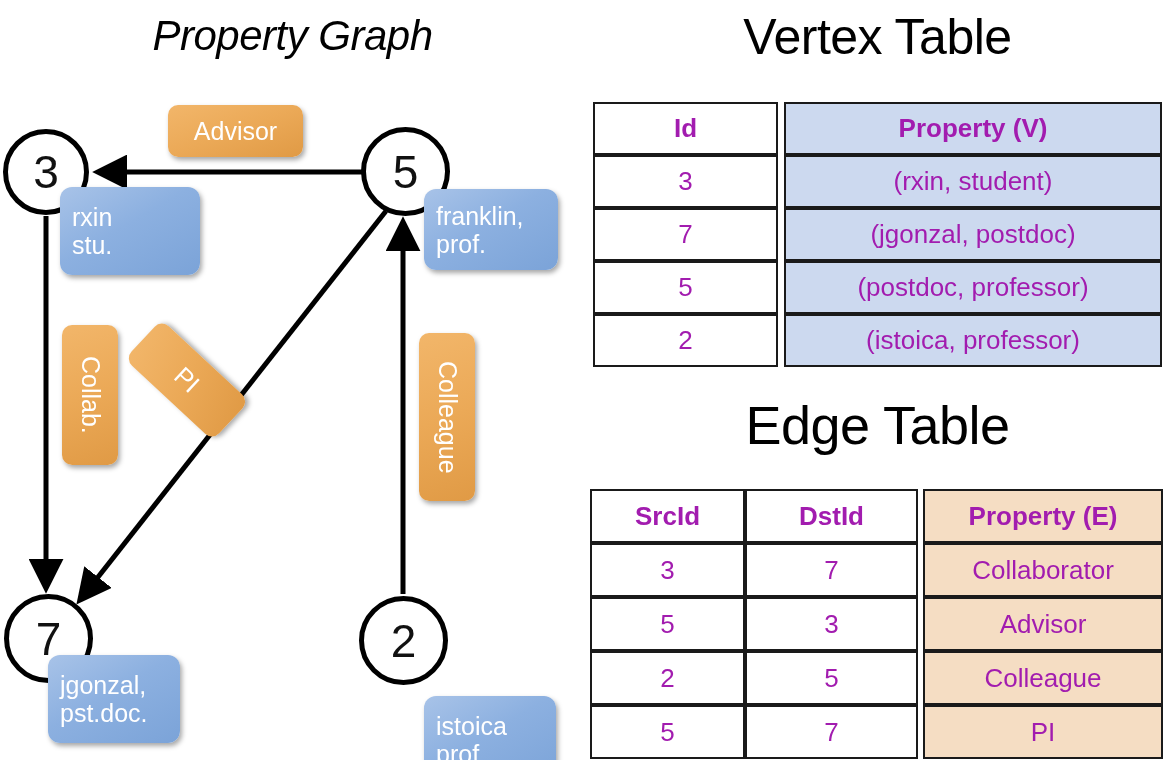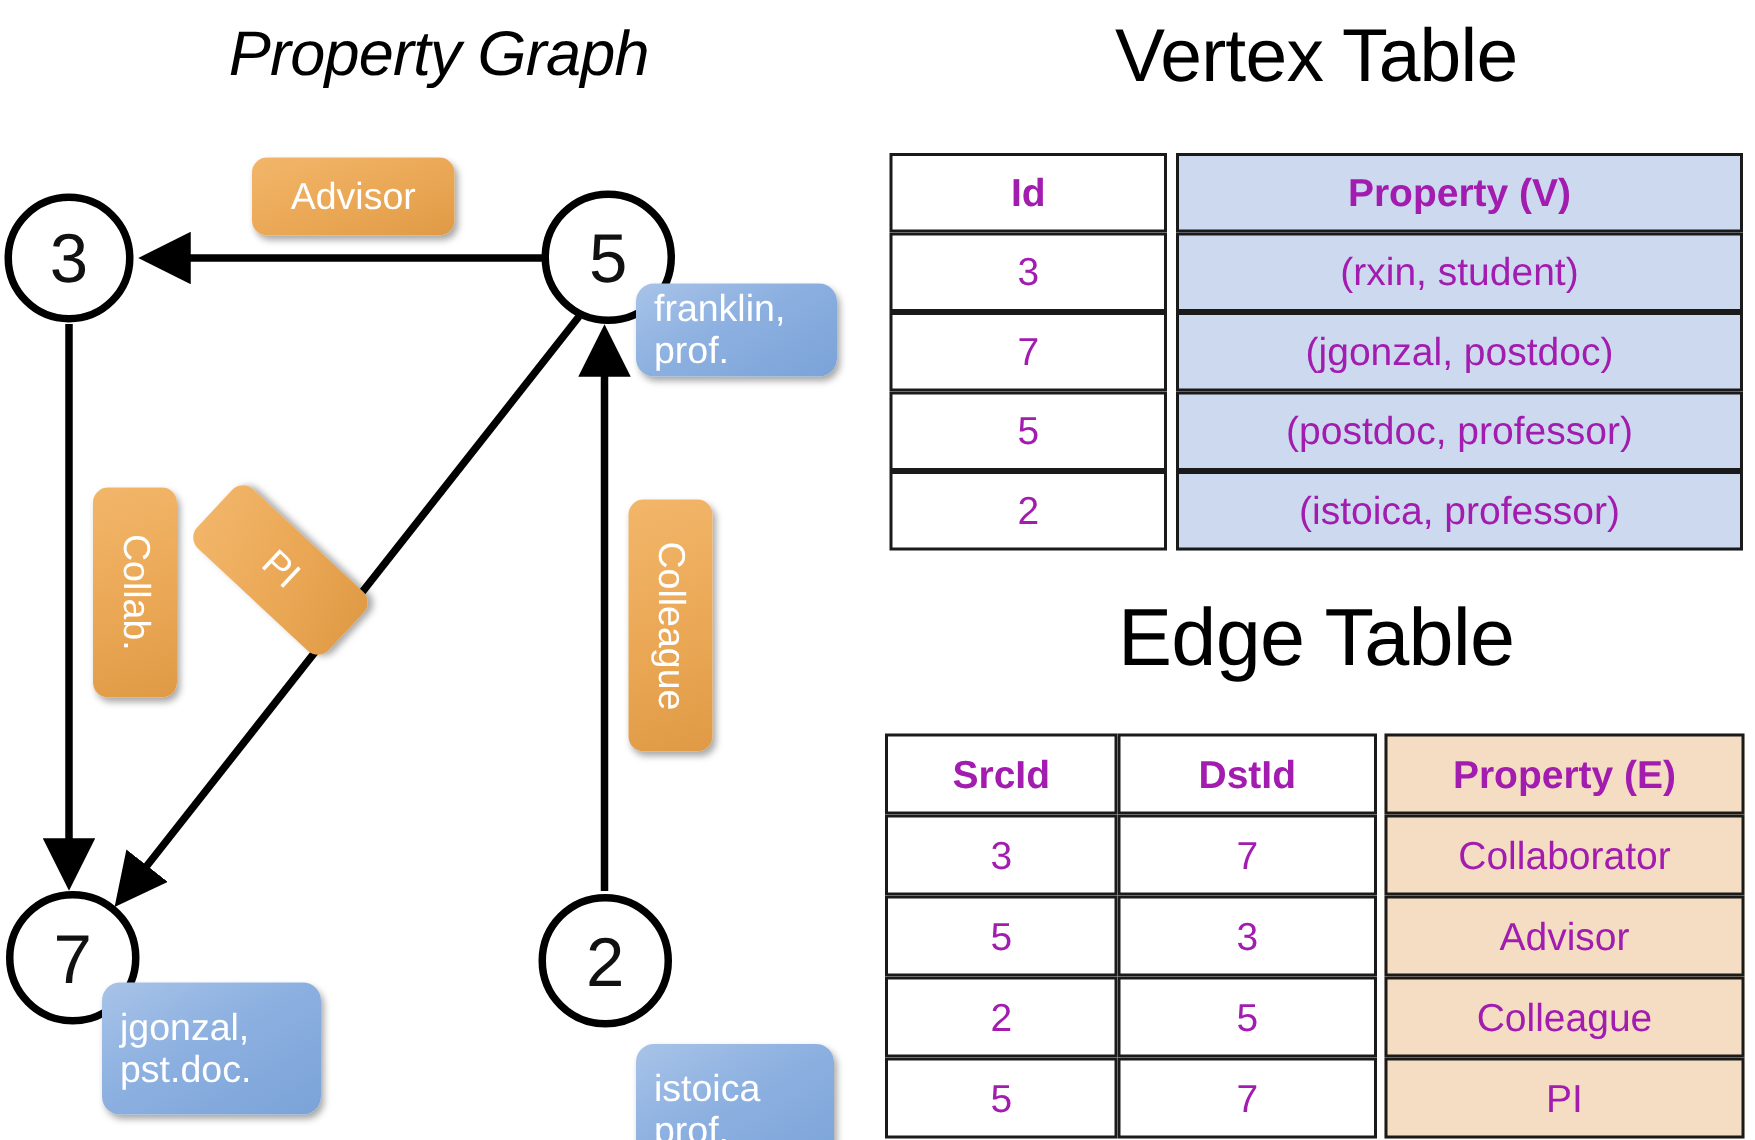--- a/index.html
+++ b/index.html
@@ -136,25 +136,29 @@
     <div class="node-circle" style="left:361px; top:127px; width:89px; height:89px;">
       <span>5</span>
     </div>
     <div class="node-circle" style="left:4px; top:594px; width:89px; height:89px;">
       <span>7</span>
     </div>
     <div class="node-circle" style="left:359px; top:596px; width:89px; height:89px;">
       <span>2</span>
     </div>
 
-    <div class="prop-box" style="left:424px; top:189px; width:134px; height:62px;">
+    <div class="prop-box" style="left:60px; top:187px; width:140px; height:88px;">
+      <span>rxin</span>
+      <span>stu.</span>
+    </div>
+    <div class="prop-box" style="left:424px; top:189px; width:134px; height:81px;">
       <span>franklin,</span>
       <span>prof.</span>
     </div>
-    <div class="prop-box" style="left:68px; top:655px; width:146px; height:88px;">
+    <div class="prop-box" style="left:48px; top:655px; width:132px; height:88px;">
       <span>jgonzal,</span>
       <span>pst.doc.</span>
     </div>
     <div class="prop-box" style="left:424px; top:696px; width:132px; height:88px;">
       <span>istoica</span>
       <span>prof.</span>
     </div>
 
     <div class="edge-label" style="left:168px; top:105px; width:135px; height:52px;">
       <span>Advisor</span>

